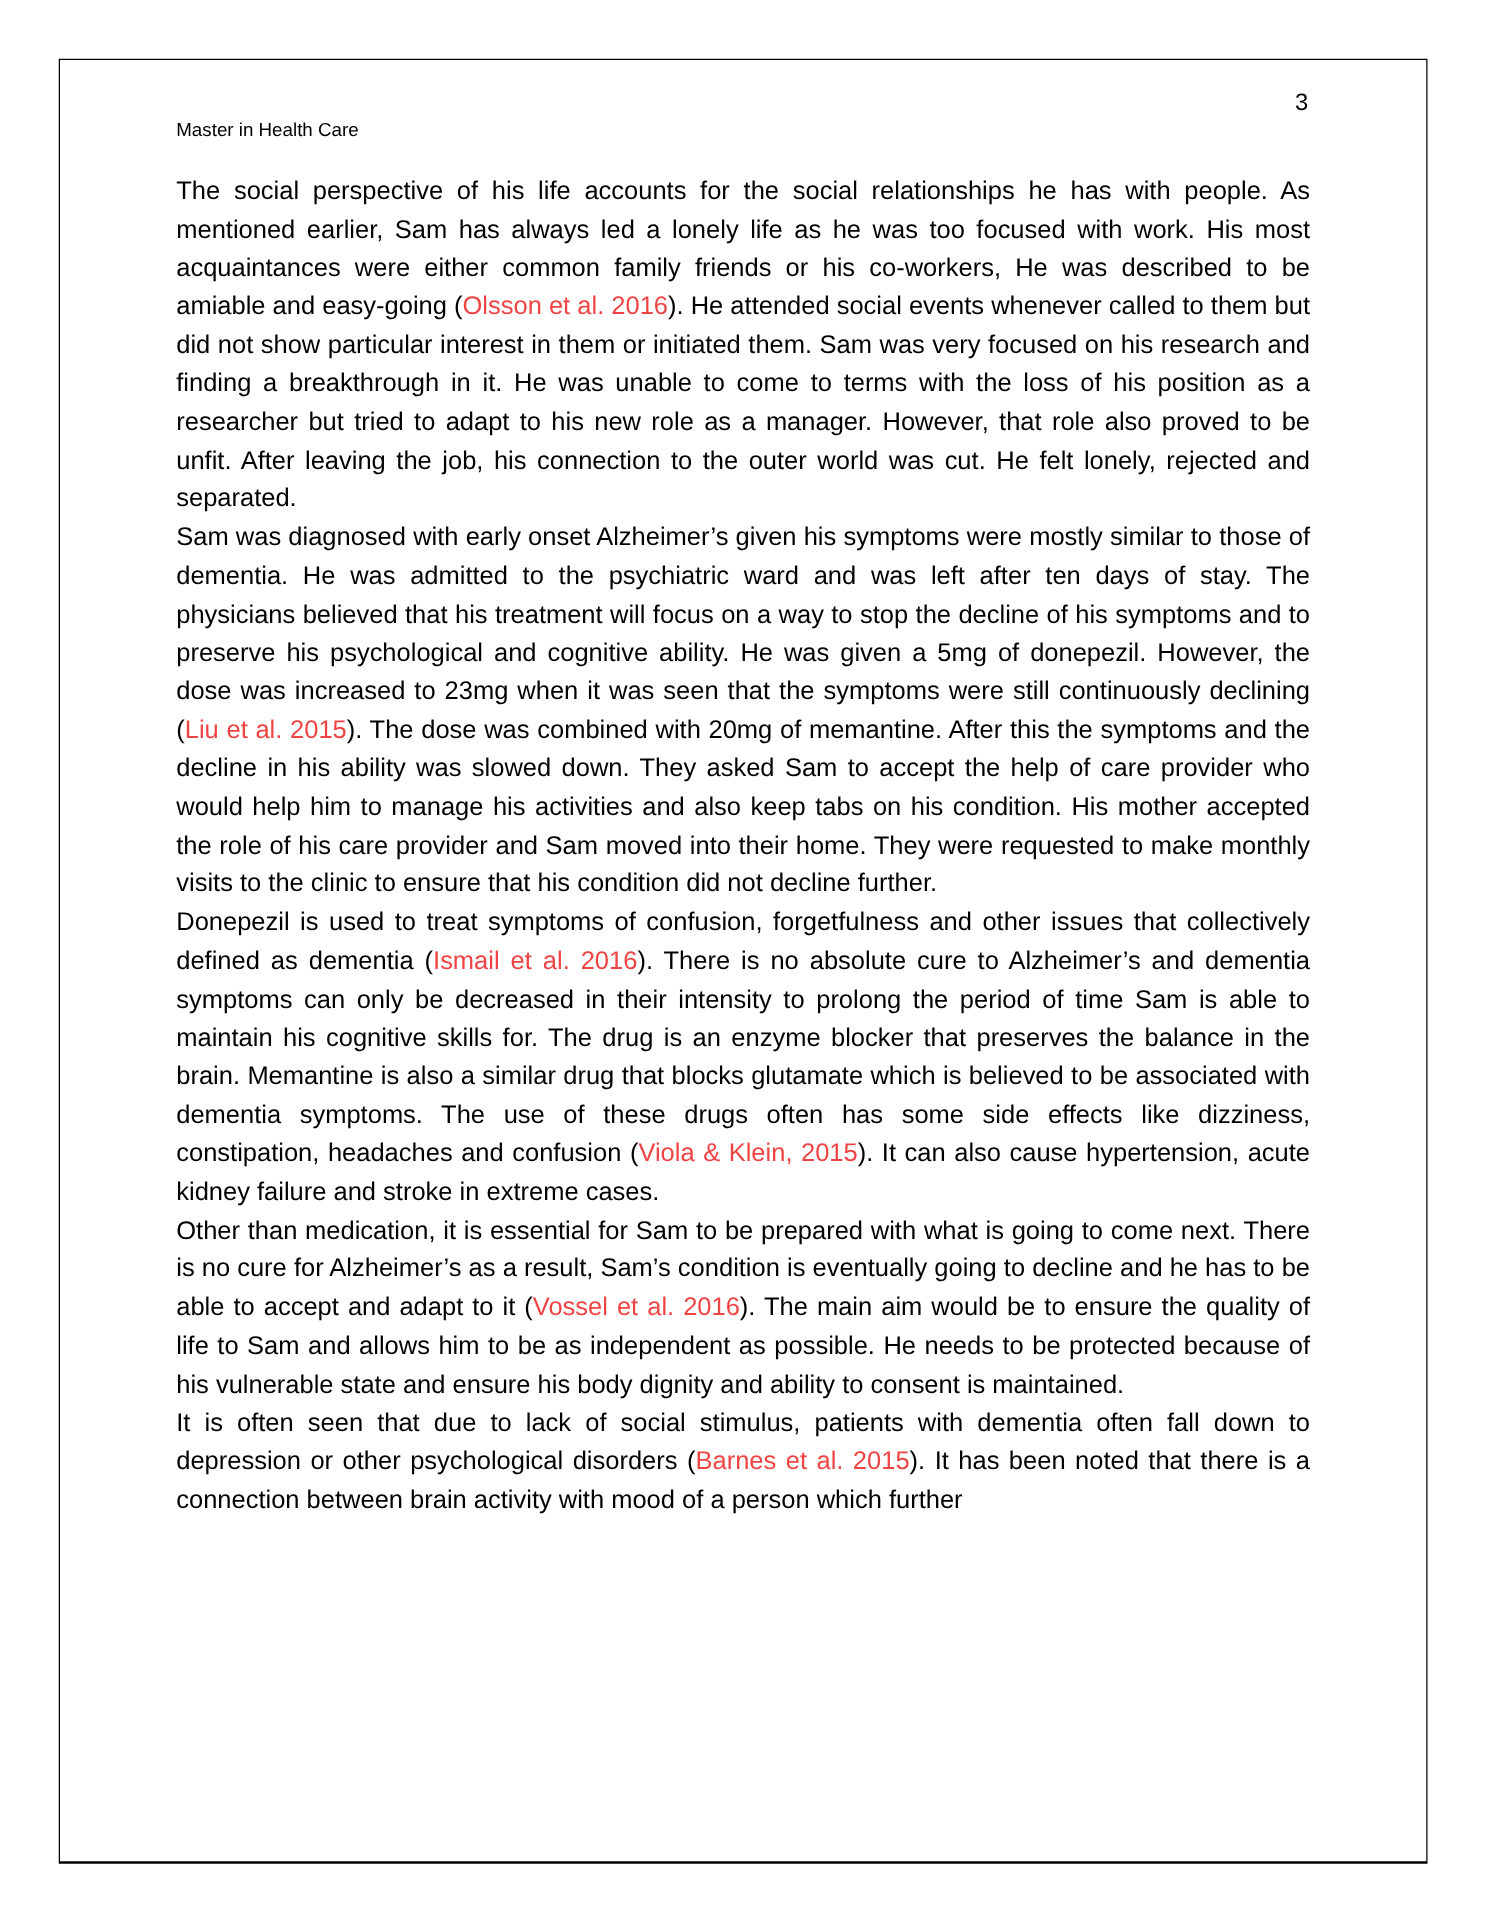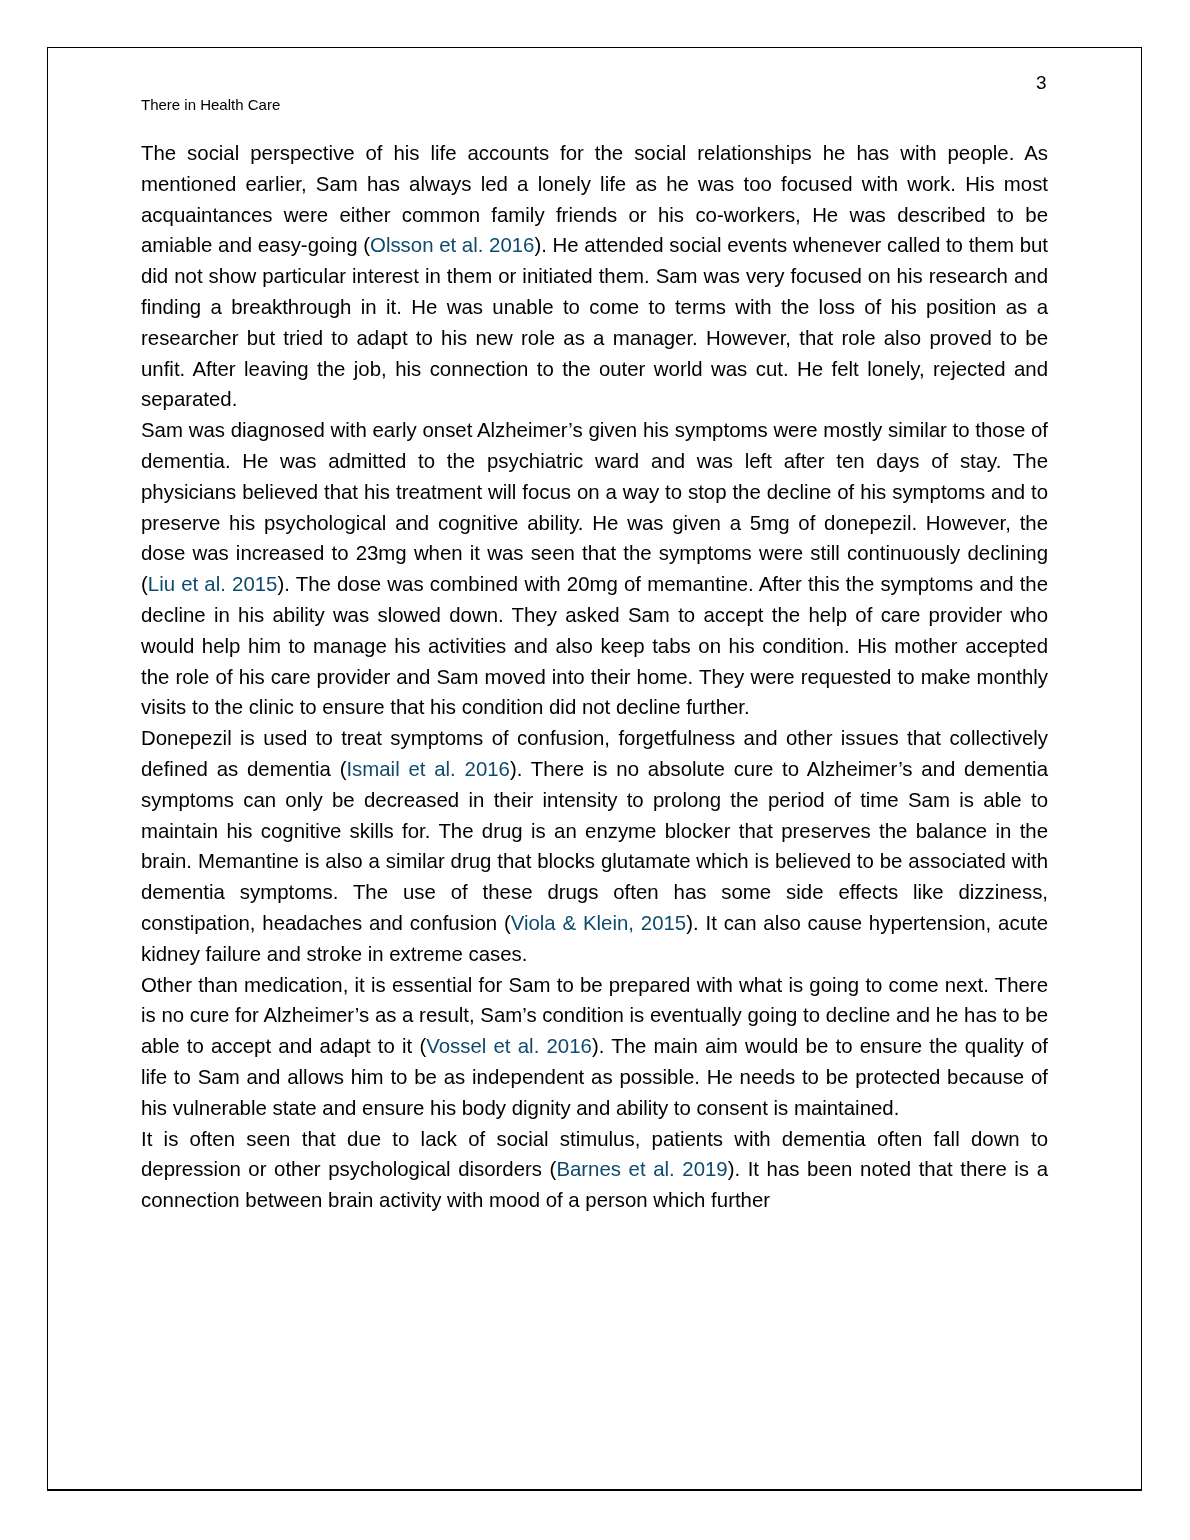--- a/index.html
+++ b/index.html
@@ -47,30 +47,30 @@
       text-align: justify;
     }
     .body p {
       margin: 0;
     }
     .heading {
       font-weight: bold;
       margin: 0;
     }
     .cite {
-      color: #0c4a6e;
+      color: #ef4444;
     }
   </style>
 </head>
 <body>
 
 <div class="page"></div>
 
 <div class="page-number">3</div>
-<div class="header-text">There in Health Care</div>
+<div class="header-text">Master in Health Care</div>
 
 <div class="body">
   <p><span>The social perspective of his life accounts for the social relationships he has with people. As mentioned earlier, Sam has always led a lonely life as he was too focused with work. His most acquaintances were either common family friends or his co-workers, He was described to be amiable and easy-going (</span><span class="cite">Olsson et al. 2016</span><span>). He attended social events whenever called to them but did not show particular interest in them or initiated them. Sam was very focused on his research and finding a breakthrough in it. He was unable to come to terms with the loss of his position as a researcher but tried to adapt to his new role as a manager. However, that role also proved to be unfit. After leaving the job, his connection to the outer world was cut. He felt lonely, rejected and separated.</span></p>
   <p><span>Sam was diagnosed with early onset Alzheimer’s given his symptoms were mostly similar to those of dementia. He was admitted to the psychiatric ward and was left after ten days of stay. The physicians believed that his treatment will focus on a way to stop the decline of his symptoms and to preserve his psychological and cognitive ability. He was given a 5mg of donepezil. However, the dose was increased to 23mg when it was seen that the symptoms were still continuously declining (</span><span class="cite">Liu et al. 2015</span><span>). The dose was combined with 20mg of memantine. After this the symptoms and the decline in his ability was slowed down. They asked Sam to accept the help of care provider who would help him to manage his activities and also keep tabs on his condition. His mother accepted the role of his care provider and Sam moved into their home. They were requested to make monthly visits to the clinic to ensure that his condition did not decline further.</span></p>
   <p><span>Donepezil is used to treat symptoms of confusion, forgetfulness and other issues that collectively defined as dementia (</span><span class="cite">Ismail et al. 2016</span><span>). There is no absolute cure to Alzheimer’s and dementia symptoms can only be decreased in their intensity to prolong the period of time Sam is able to maintain his cognitive skills for. The drug is an enzyme blocker that preserves the balance in the brain. Memantine is also a similar drug that blocks glutamate which is believed to be associated with dementia symptoms. The use of these drugs often has some side effects like dizziness, constipation, headaches and confusion (</span><span class="cite">Viola &amp; Klein, 2015</span><span>). It can also cause hypertension, acute kidney failure and stroke in extreme cases.</span></p>
   <p><span>Other than medication, it is essential for Sam to be prepared with what is going to come next. There is no cure for Alzheimer’s as a result, Sam’s condition is eventually going to decline and he has to be able to accept and adapt to it (</span><span class="cite">Vossel et al. 2016</span><span>). The main aim would be to ensure the quality of life to Sam and allows him to be as independent as possible. He needs to be protected because of his vulnerable state and ensure his body dignity and ability to consent is maintained.</span></p>
-  <p><span>It is often seen that due to lack of social stimulus, patients with dementia often fall down to depression or other psychological disorders (</span><span class="cite">Barnes et al. 2019</span><span>). It has been noted that there is a connection between brain activity with mood of a person which further</span></p>
+  <p><span>It is often seen that due to lack of social stimulus, patients with dementia often fall down to depression or other psychological disorders (</span><span class="cite">Barnes et al. 2015</span><span>). It has been noted that there is a connection between brain activity with mood of a person which further</span></p>
 </div>
 
 </body></html>

